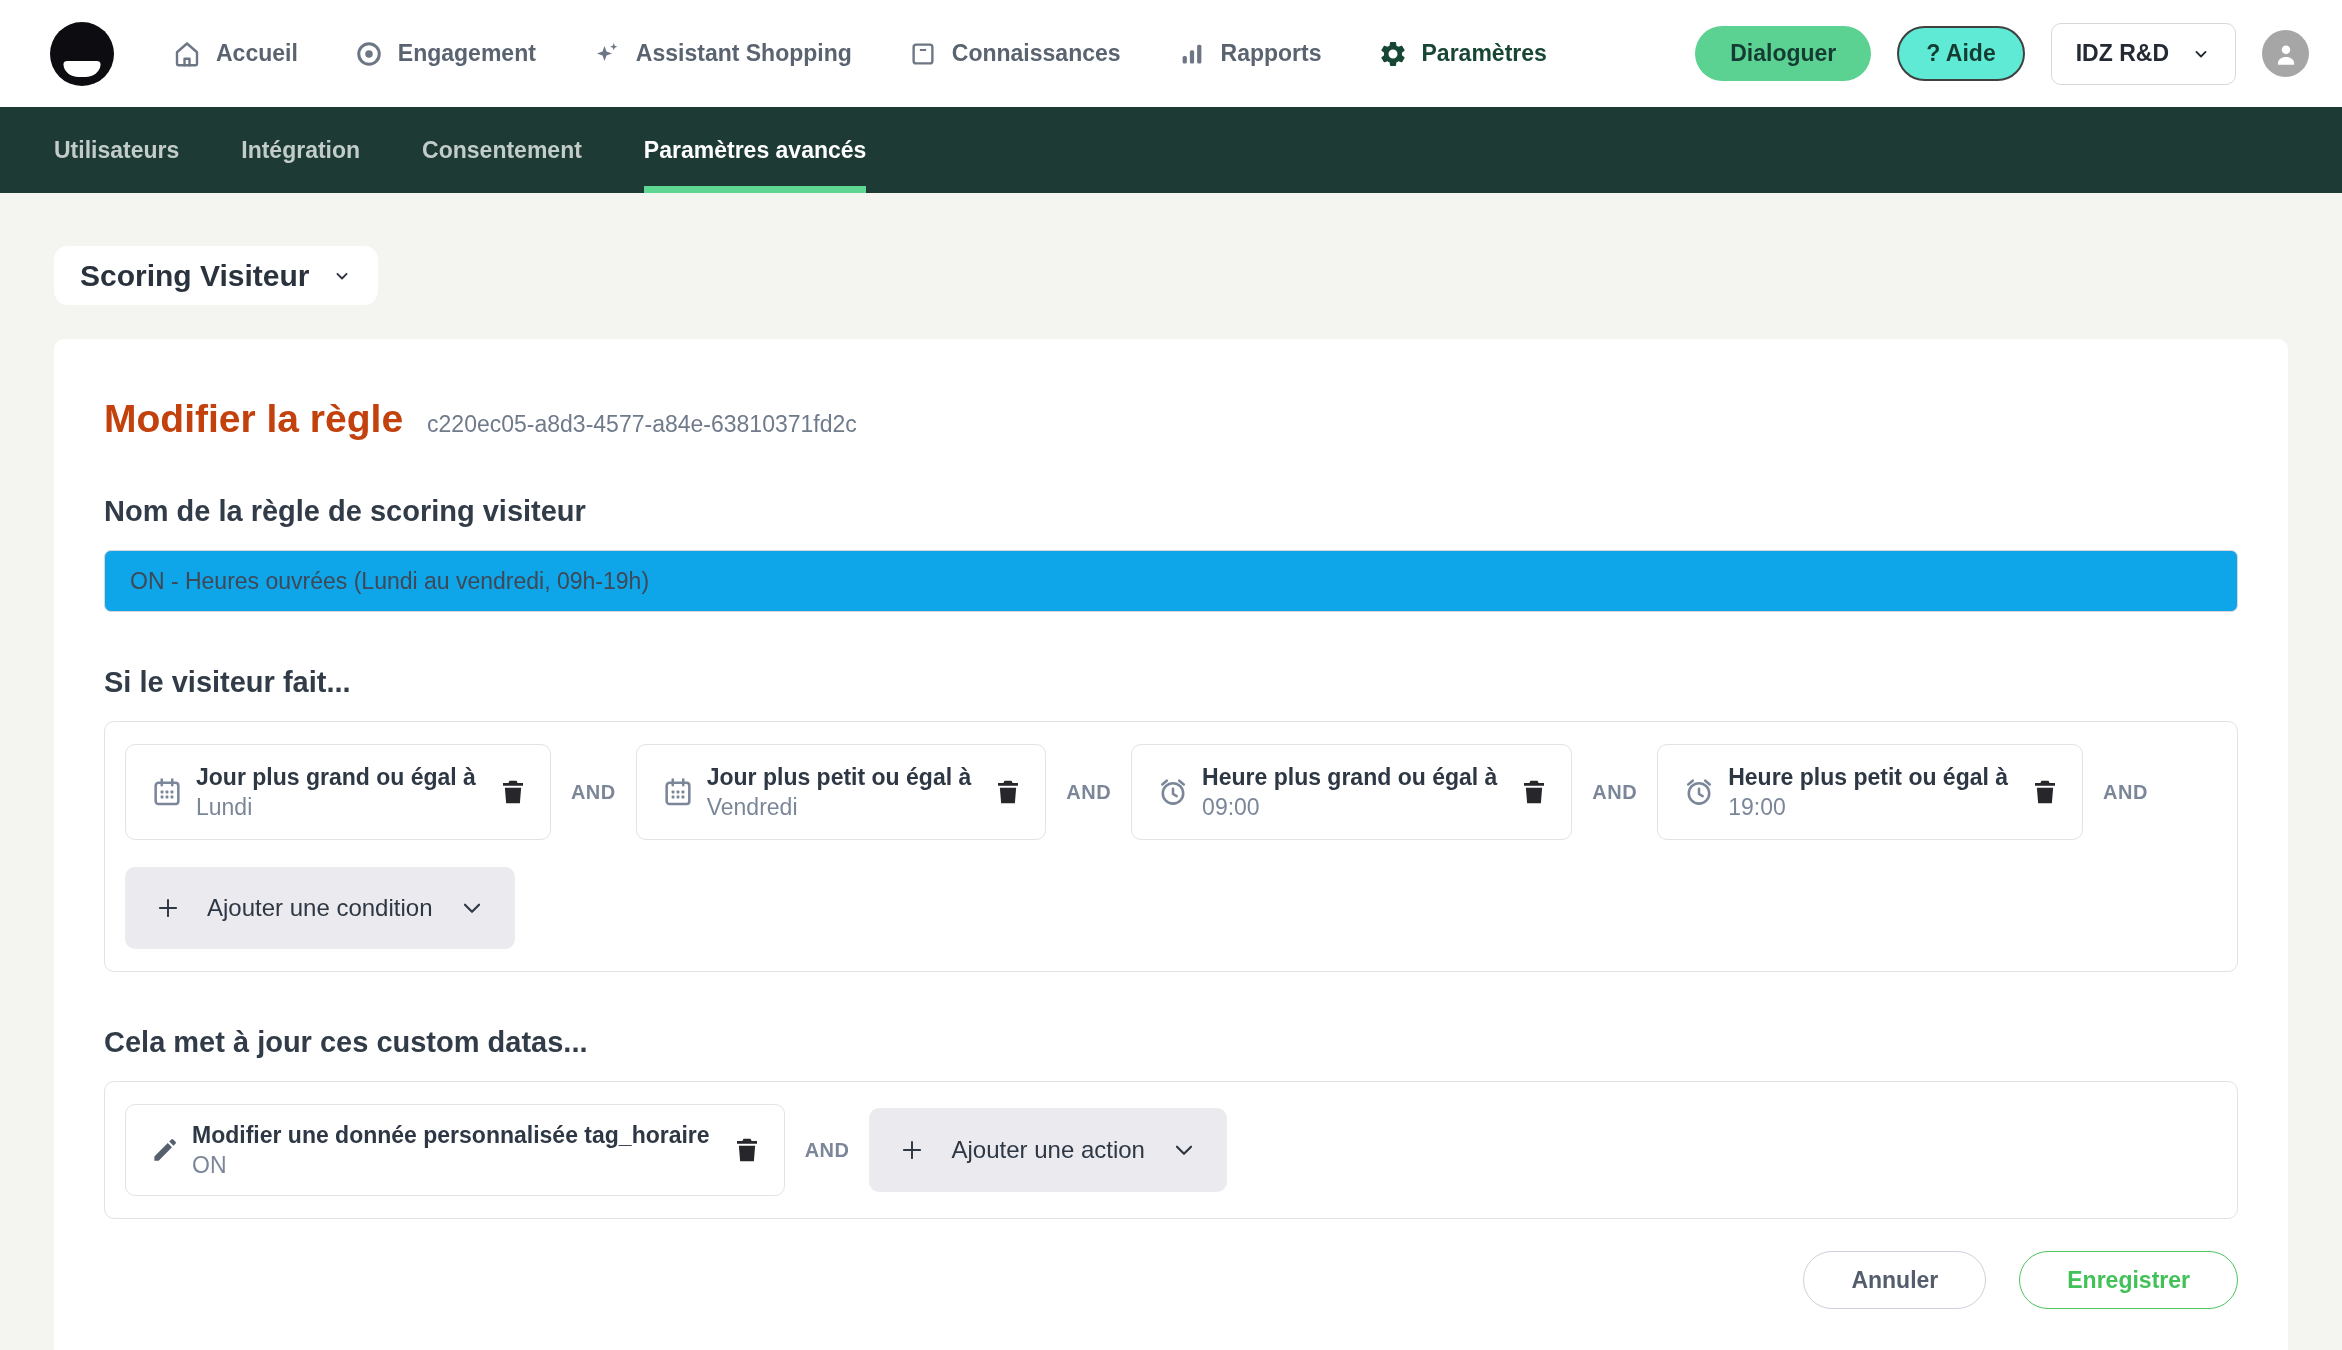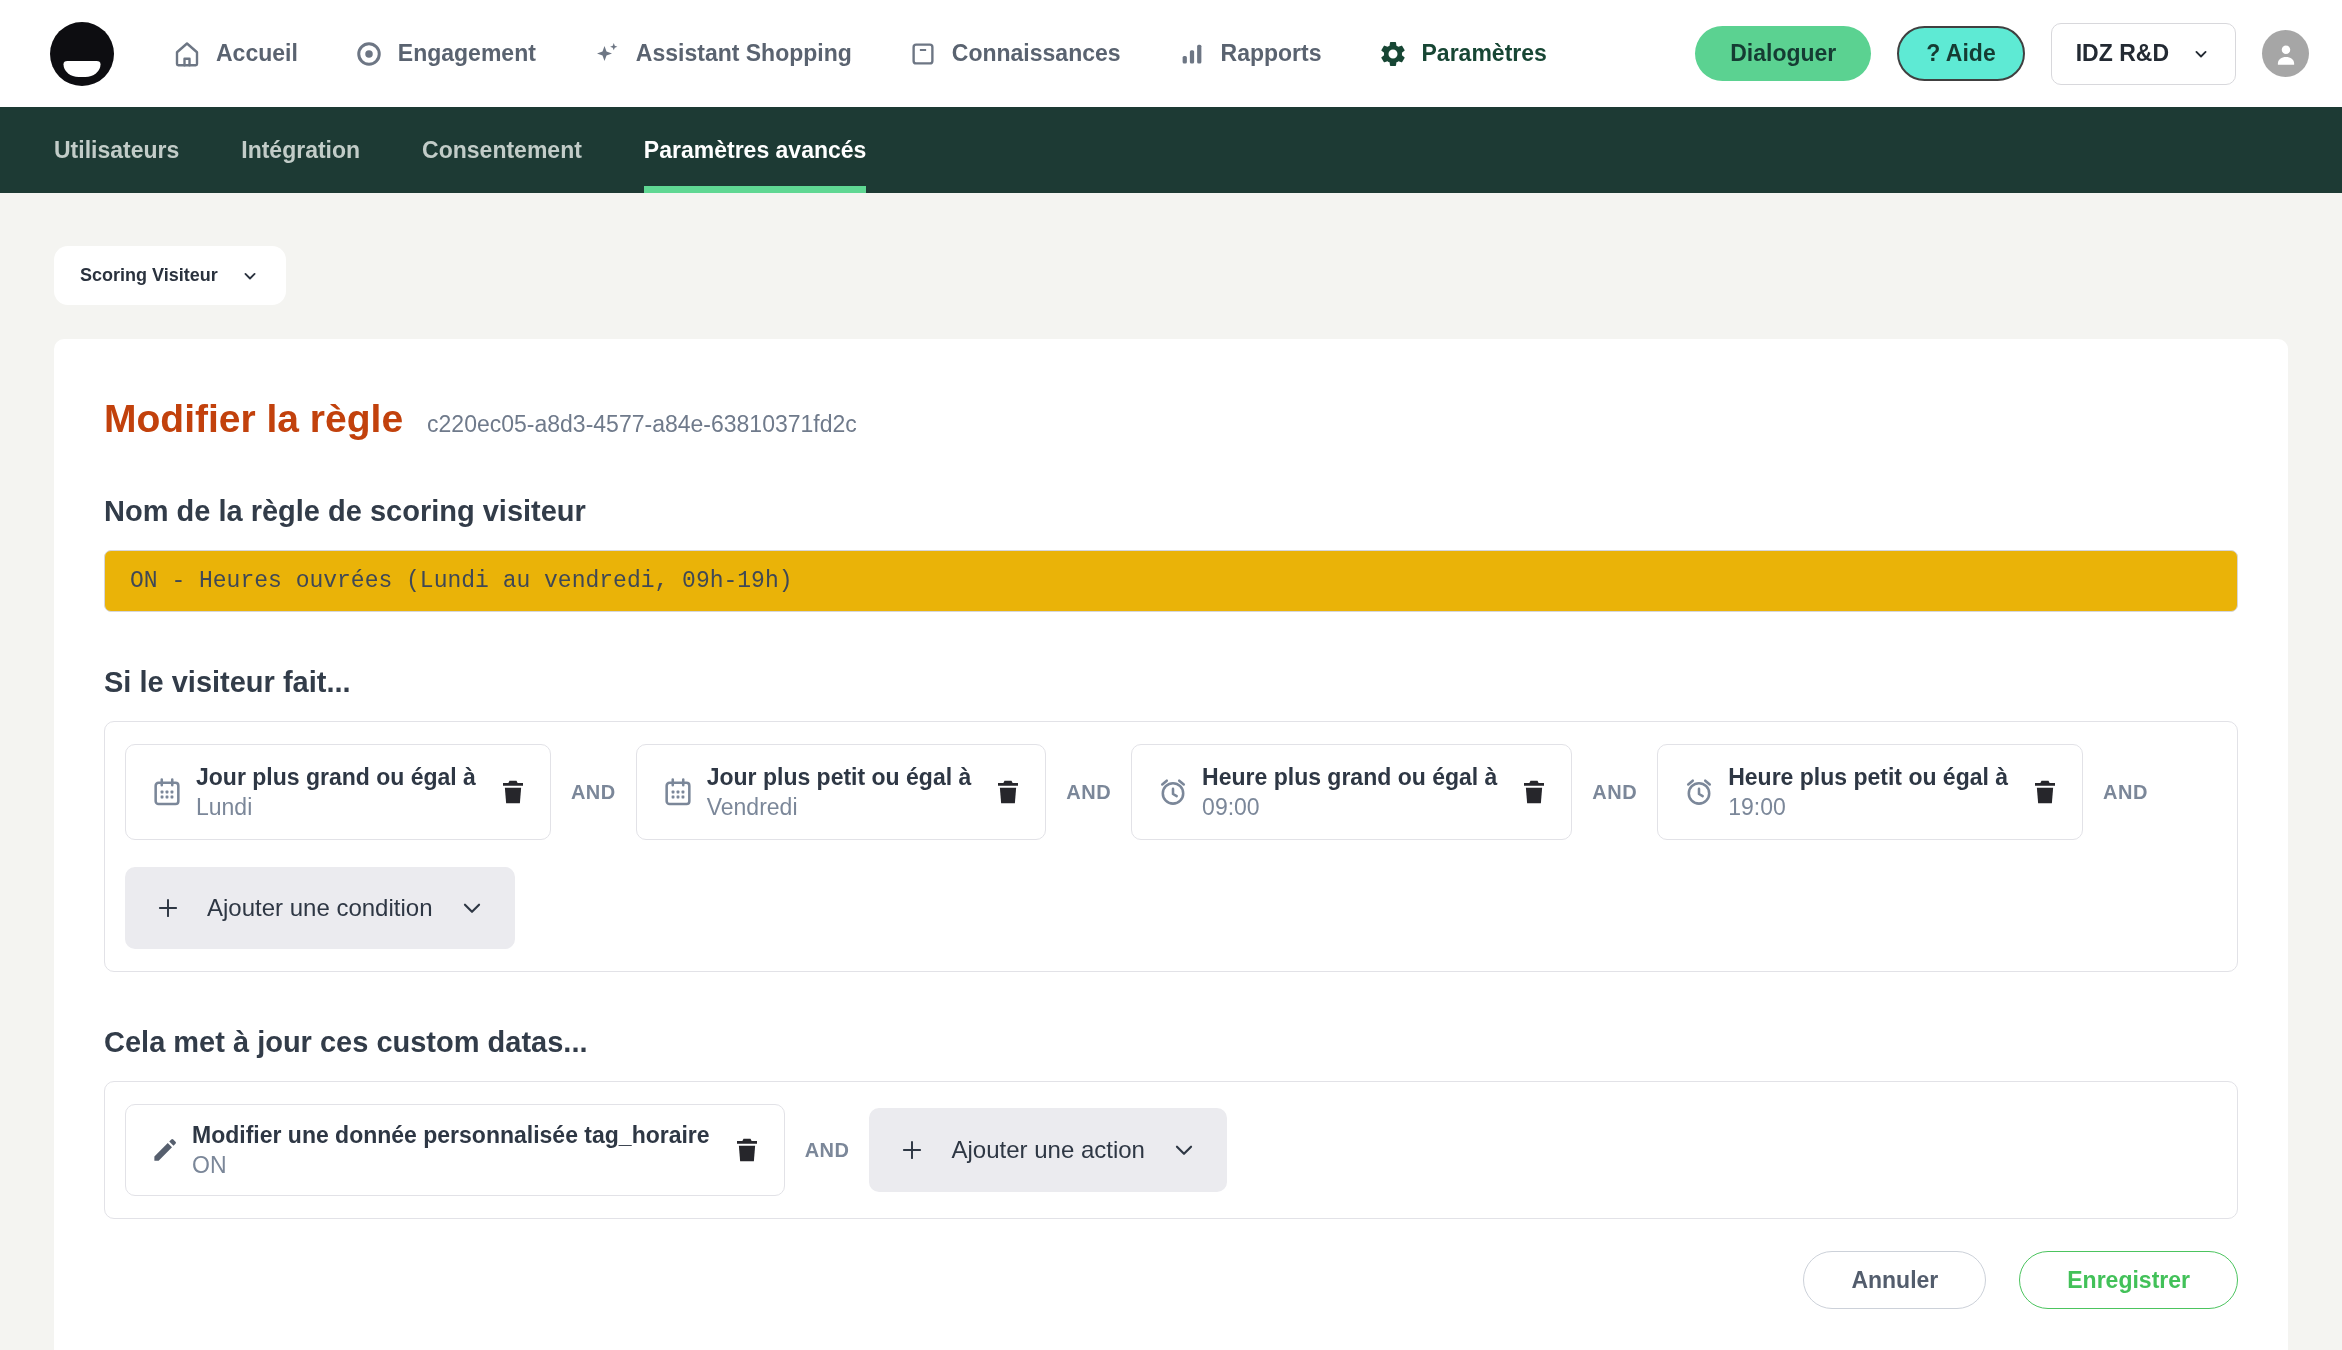--- a/index.html
+++ b/index.html
@@ -68,36 +68,36 @@
   .tab.active { color:#ffffff; font-weight:700; }
   .tab.active::after {
     content:""; position:absolute; left:0; right:0; bottom:0; height:7px;
     background:#5fd793;
   }
 
   
   .main { padding:0 54px 0 54px; }
   .scoring-btn {
     margin-top:53px; height:59px; padding:0 26px; border:none; border-radius:14px;
-    background:#ffffff; color:#2a323e; font-size:18px; font-weight:600;
+    background:#ffffff; color:#2a323e; font-size:30px; font-weight:600;
     font-family:inherit; cursor:pointer; display:inline-flex; align-items:center; gap:22px;
   }
   .card {
     margin-top:34px; background:#ffffff; border-radius:10px;
     padding:58px 50px 50px 50px; min-height:986px;
   }
   .card-title-row { display:flex; align-items:baseline; gap:24px; }
   .card-title { font-size:39px; font-weight:700; color:#c2410c; }
   .rule-id { font-size:23px; font-weight:500; color:#6f7a8b; }
 
   .field-label { margin-top:54px; font-size:29px; font-weight:700; color:#323c49; }
   .name-input {
     margin-top:22px; width:100%; height:62px; padding:0 25px;
-    border:1px solid #d6d6db; border-radius:7px; background:#eab308;
-    font-family:Liberation Mono, monospace; font-size:23px; color:#3f4856; outline:none;
+    border:1px solid #d6d6db; border-radius:7px; background:#0ea5e9;
+    font-family:Liberation Sans, sans-serif; font-size:23px; color:#3f4856; outline:none;
   }
 
   .group-box {
     margin-top:22px; border:1px solid #e2e2e7; border-radius:10px;
     padding:22px 20px;
   }
   .cond-row { display:flex; align-items:center; }
   .cond-card {
     background:#ffffff; border:1px solid #e2e2e7; border-radius:10px;
     height:96px; display:flex; align-items:center; padding:0 18px 0 24px; gap:12px;

